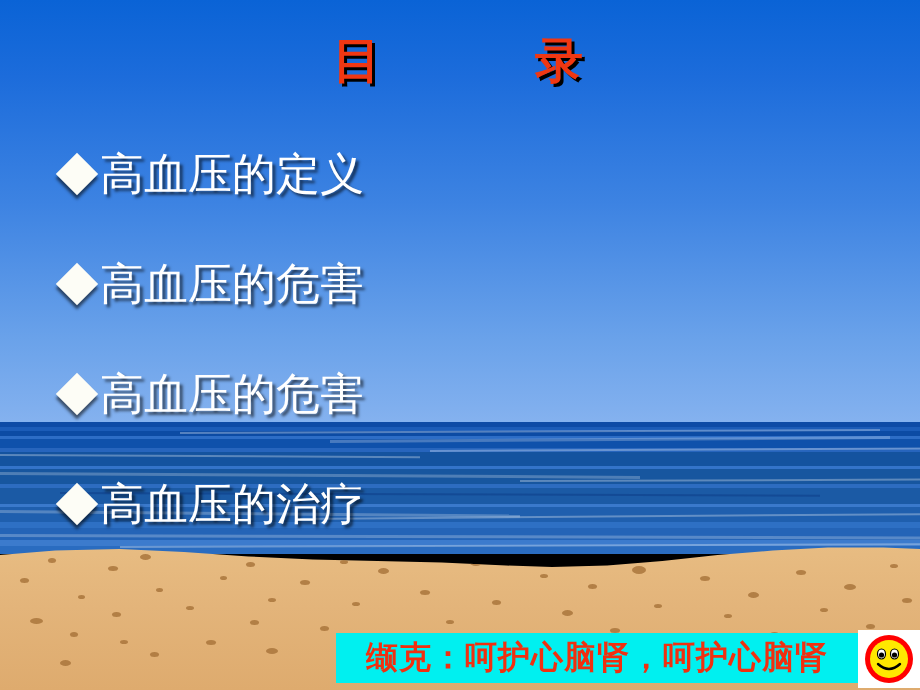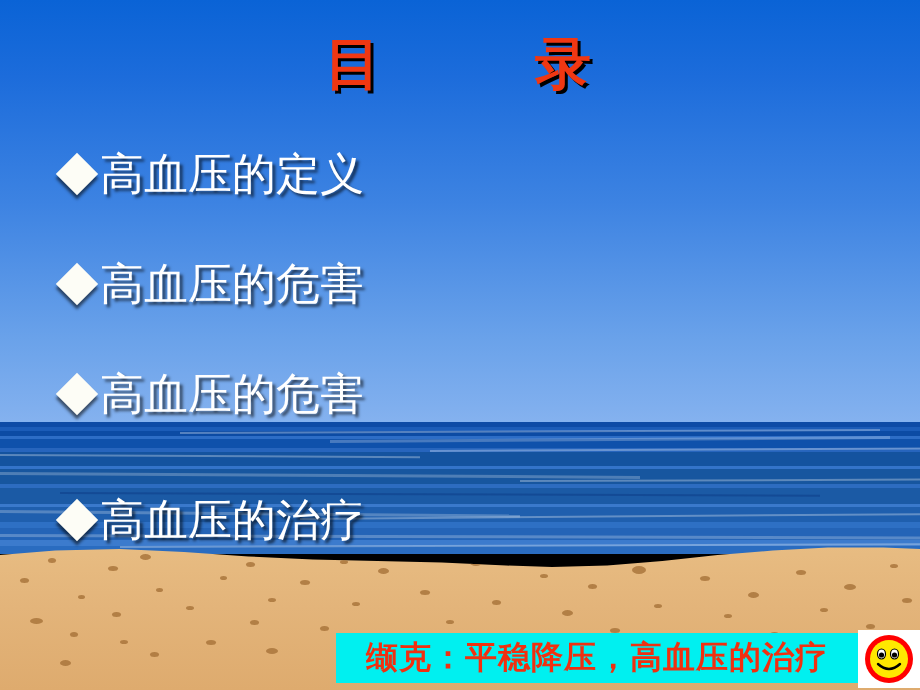--- a/index.html
+++ b/index.html
@@ -78,21 +78,21 @@
     border-radius: 50%;
     opacity: 0.85;
   }
 
   
   .title {
     position: absolute;
     left: 0; top: 36px;
     width: 920px;
     text-align: center;
-    font-size: 56px;
+    font-size: 48px;
     font-weight: bold;
     color: #f03712;
     letter-spacing: 4px;
     text-shadow: 3px 3px 0 #000;
     line-height: 1.0;
   }
   .title .gap { display: inline-block; width: 150px; }
 
   
   .bullet-row {
@@ -239,27 +239,27 @@
   <div class="bullet-row" style="top:256px;">
     <div class="diamond"></div>
     <div class="bullet-text">高血压的危害</div>
   </div>
 
   <div class="bullet-row" style="top:366px;">
     <div class="diamond"></div>
     <div class="bullet-text">高血压的危害</div>
   </div>
 
-  <div class="bullet-row" style="top:476px;margin-top:16px;">
+  <div class="bullet-row" style="top:476px;">
     <div class="diamond"></div>
     <div class="bullet-text">高血压的治疗</div>
   </div>
 
   <div class="banner">
-    <div class="banner-text">缬克：平稳降压，高血压的治疗</div>
+    <div class="banner-text">缬克：呵护心脑肾，呵护心脑肾</div>
   </div>
 
   <div class="smiley-box">
     <svg width="52" height="52" viewBox="0 0 52 52">
       <circle cx="26" cy="26" r="24" fill="#ff0000"></circle>
       <circle cx="26" cy="26" r="19" fill="#ffe800"></circle>
       <ellipse cx="18.5" cy="21" rx="4" ry="5" fill="#ffffff" stroke="#000000" stroke-width="1.2"></ellipse>
       <ellipse cx="31.5" cy="21" rx="4" ry="5" fill="#ffffff" stroke="#000000" stroke-width="1.2"></ellipse>
       <circle cx="18.5" cy="22" r="2.6" fill="#000000"></circle>
       <circle cx="31.5" cy="22" r="2.6" fill="#000000"></circle>

